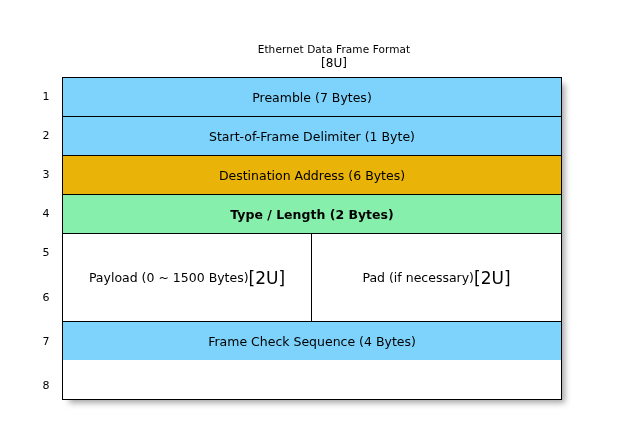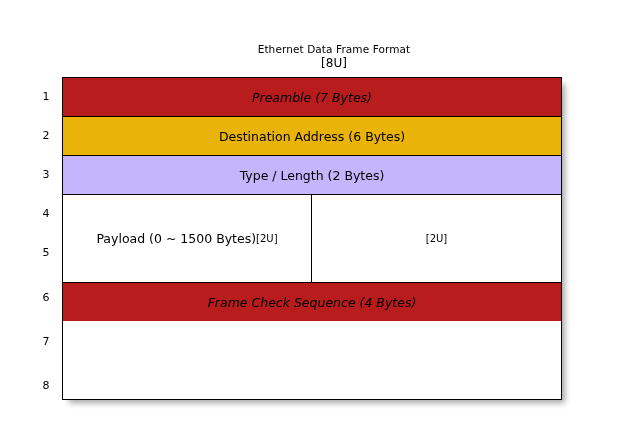--- a/index.html
+++ b/index.html
@@ -96,23 +96,23 @@
   .row-last { height: 38px; }
 
   .cell-label {
     font-size: 12.5px;
     line-height: 15px;
     text-align: center;
     color: #000;
     white-space: nowrap;
   }
 
-  .bg-gray   { background: #b91c1c; font-style: italic; }
+  .bg-gray   { background: #7dd3fc; }
   .bg-blue   { background: #eab308; }
-  .bg-yellow { background: #c4b5fd; }
+  .bg-yellow { background: #86efac; font-weight: bold; }
   .bg-white  { background: #ffffff; }
 
   
   .split-row {
     display: flex;
     align-items: stretch;
     justify-content: flex-start;
   }
   .split-cell {
     width: 50%;
@@ -124,21 +124,21 @@
   }
   .split-cell.left {
     border-right: 1.2px solid #000000;
   }
   .split-cell .line1 {
     font-size: 12.5px;
     line-height: 18px;
     white-space: nowrap;
   }
   .split-cell .line2 {
-    font-size: 10px;
+    font-size: 17px;
     line-height: 18px;
     white-space: nowrap;
   }
 </style>
 </head>
 <body>
 
 <div id="diagram-root">
 
   <div class="title-block">
@@ -156,36 +156,40 @@
     <span class="row-number" style="top:259px;">7</span>
     <span class="row-number" style="top:303px;">8</span>
   </div>
 
   <div class="frame-table">
 
     <div class="frame-row row-h1 bg-gray">
       <span class="cell-label">Preamble (7 Bytes)</span>
     </div>
 
+    <div class="frame-row row-h1 bg-gray">
+      <span class="cell-label">Start-of-Frame Delimiter (1 Byte)</span>
+    </div>
 
     <div class="frame-row row-h1 bg-blue">
       <span class="cell-label">Destination Address (6 Bytes)</span>
     </div>
 
 
     <div class="frame-row row-h1 bg-yellow">
       <span class="cell-label">Type / Length (2 Bytes)</span>
     </div>
 
     <div class="frame-row row-payload bg-white split-row">
       <div class="split-cell left">
         <span class="line1">Payload (0 ~ 1500 Bytes)</span>
         <span class="line2">[2U]</span>
       </div>
       <div class="split-cell right">
+        <span class="line1">Pad (if necessary)</span>
         <span class="line2">[2U]</span>
       </div>
     </div>
 
     <div class="frame-row row-last bg-gray">
       <span class="cell-label">Frame Check Sequence (4 Bytes)</span>
     </div>
 
   </div>
 </div>

